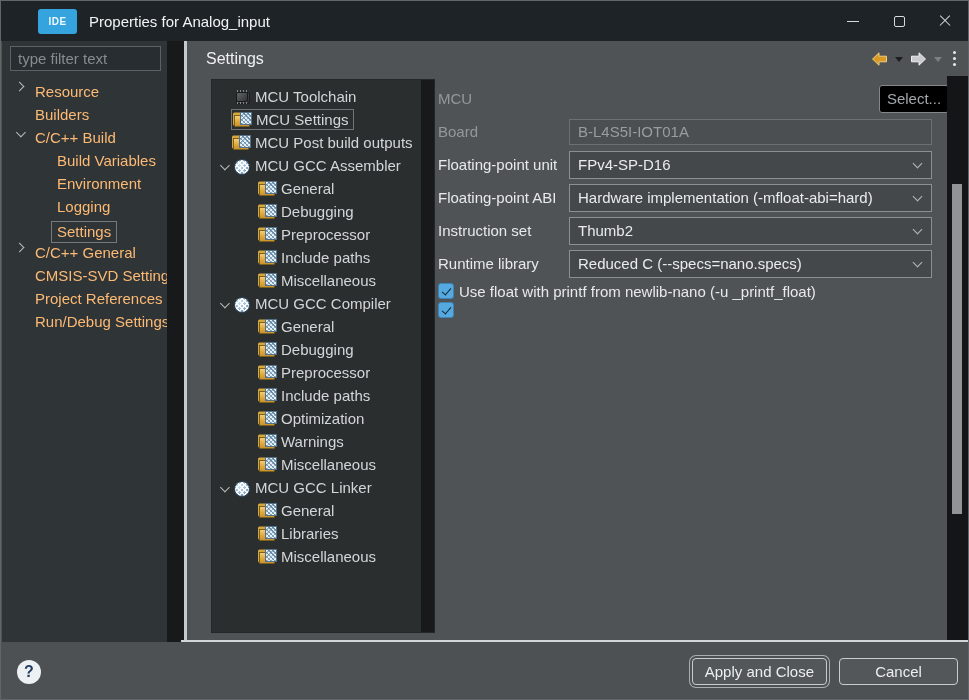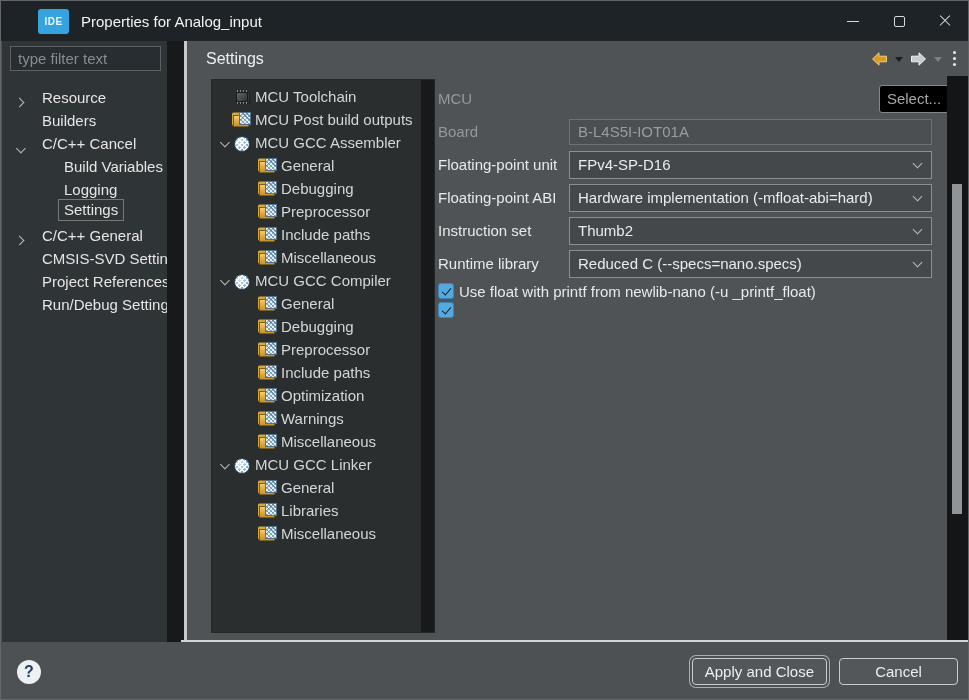--- a/index.html
+++ b/index.html
@@ -4,21 +4,21 @@
 <style>
   * { margin:0; padding:0; box-sizing:border-box; }
   html,body { background:#222; }
   body { font-family:"Liberation Sans","DejaVu Sans",sans-serif; }
   .win { position:relative; width:969px; height:700px; background:#4f5356;
          border:1px solid #62666a; overflow:hidden; }
 
   
   .titlebar { position:absolute; left:0; top:0; width:100%; height:40px;
               background:#1e2327; display:flex; align-items:center; }
-  .appicon { width:31px; height:25px; margin-left:37px; border-radius:3px;
+  .appicon { width:39px; height:25px; margin-left:37px; border-radius:3px;
              background:#35a3dd; color:#eef8ff; font-weight:bold; font-size:10px;
              display:flex; align-items:center; justify-content:center; letter-spacing:.5px; }
   .apptitle { color:#f1f3f5; font-size:15px; margin-left:12px; }
   .wincontrols { margin-left:auto; display:flex; height:100%; }
   .wbtn { width:46px; height:100%; display:flex; align-items:center; justify-content:center; }
   .glyph-min { width:12px; height:1px; background:#d7dadc; }
   .glyph-max { width:11px; height:11px; border:1px solid #d7dadc; border-radius:2px; }
   .glyph-close { position:relative; width:14px; height:14px; }
   .glyph-close::before,.glyph-close::after { content:""; position:absolute; left:0; top:6px;
     width:14px; height:1.4px; background:#d7dadc; }
@@ -28,22 +28,22 @@
   
   .sidebar { position:absolute; left:1px; top:40px; width:165px; height:690px;
              background:#2f3437; }
   .side-scroll-track { position:absolute; left:166px; top:40px; width:17px; height:601px;
              background:#17191b; }
   .filter-input { position:absolute; left:8px; top:5px; width:151px; height:25px;
              background:#282d31; border:1px solid #5d6165; color:#c9cdd0;
              font-size:15px; padding:0 7px; font-family:inherit; }
   .filter-input::placeholder { color:#868c90; opacity:1; }
   .stree { position:absolute; left:0; top:42px; width:165px; }
-  .srow { height:23px; display:flex; align-items:flex-end; padding-left:14px;
-          color:#e5e5e5; font-size:15px; white-space:nowrap;gap:7px; }
+  .srow { height:23px; display:flex; align-items:flex-start; padding-left:14px;
+          color:#fdba74; font-size:15px; white-space:nowrap; }
   .srow.l1 { padding-left:36px; }
   .chevslot { width:19px; flex:none; display:flex; align-items:center; }
   .chev { width:7px; height:7px; border-right:1.6px solid #b9bdbf;
           border-bottom:1.6px solid #b9bdbf; display:inline-block; }
   .chev.right { transform:rotate(-45deg); }
   .chev.down  { transform:rotate(45deg) translate(1px,-1px); }
   .selbox-side { border:1px solid #75797c; padding:0 5px; margin-left:-6px; line-height:20px; }
 
   
   .sash { position:absolute; left:183px; top:40px; width:3px; height:601px; background:#c7cacc; }
@@ -181,25 +181,29 @@
         <span>Resource</span>
       </div>
       <div class="srow">
         <span class="chevslot"></span>
         <span>Builders</span>
       </div>
       <div class="srow">
         <span class="chevslot">
             <i class="chev down"></i>
           </span>
-        <span>C/C++ Cancel</span>
+        <span>C/C++ Build</span>
       </div>
       <div class="srow l1">
         <span class="chevslot"></span>
         <span>Build Variables</span>
+      </div>
+      <div class="srow l1">
+        <span class="chevslot"></span>
+        <span>Environment</span>
       </div>
       <div class="srow l1">
         <span class="chevslot"></span>
         <span>Logging</span>
       </div>
       <div class="srow l1">
         <span class="chevslot"></span>
         <span class="selbox-side">Settings</span>
       </div>
       <div class="srow">
@@ -247,20 +251,27 @@
       <div class="ttree">
         <div class="trow">
           <span class="chevslot"></span>
           <span class="ticon icon-chip">
               <i></i>
             </span>
           <span>MCU Toolchain</span>
         </div>
         <div class="trow">
           <span class="chevslot"></span>
+          <span class="selbox-tree">
+            <span class="ticon icon-folder"></span>
+            <span>MCU Settings</span>
+          </span>
+        </div>
+        <div class="trow">
+          <span class="chevslot"></span>
           <span class="ticon icon-folder"></span>
           <span>MCU Post build outputs</span>
         </div>
         <div class="trow">
           <span class="chevslot">
               <i class="chev down"></i>
             </span>
           <span class="ticon icon-wheel"></span>
           <span>MCU GCC Assembler</span>
         </div>

